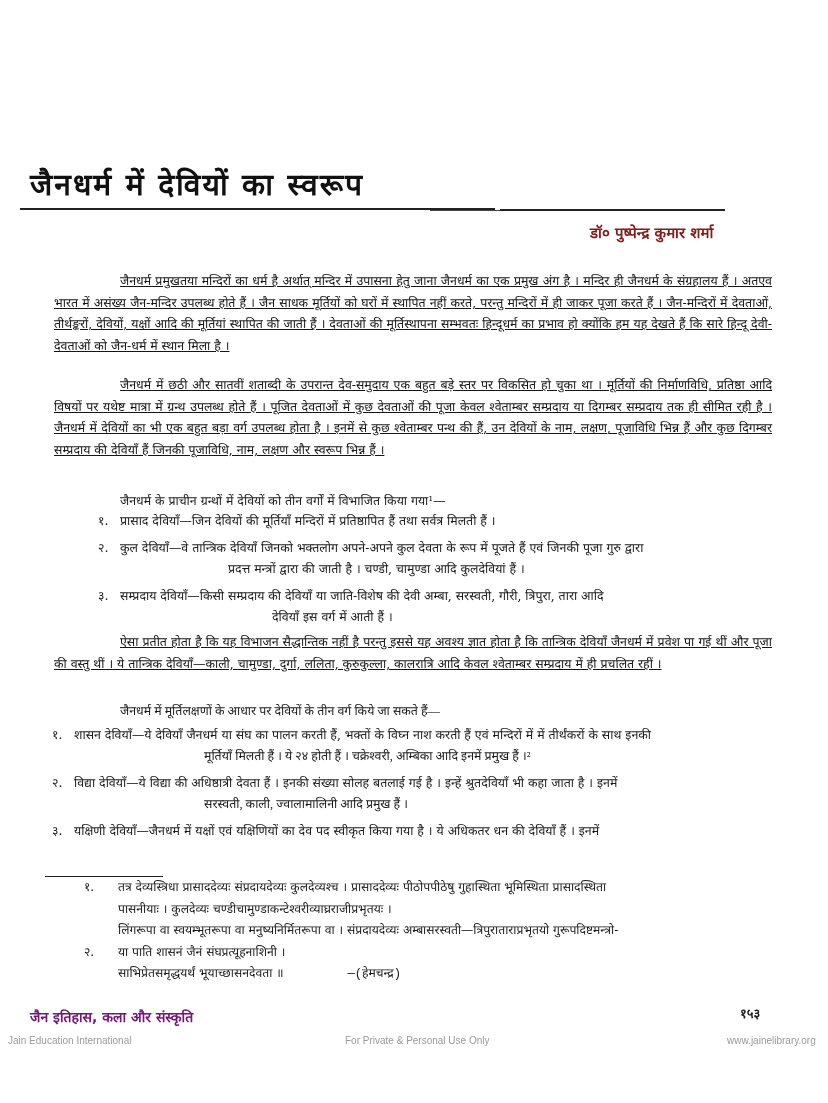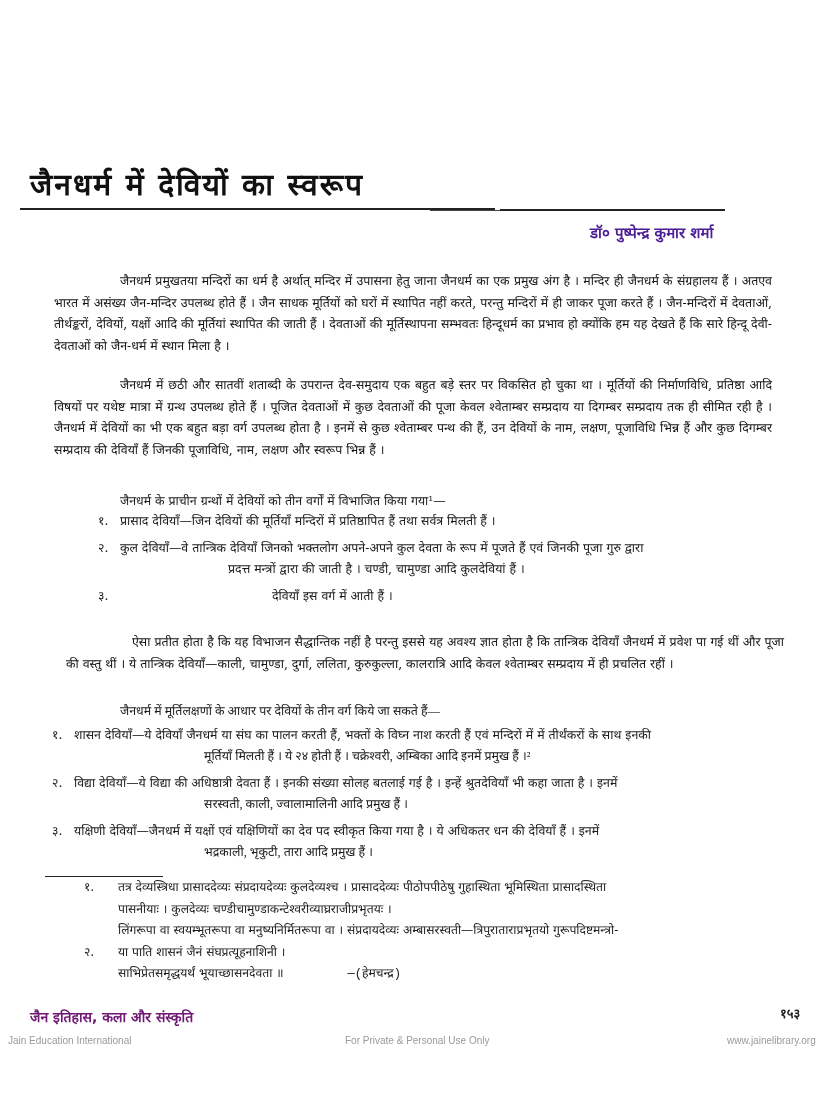--- a/index.html
+++ b/index.html
@@ -18,25 +18,25 @@
     position: absolute; left: 20px; top: 208px; width: 475px; height: 2px; background: #222;
   }
   .title-rule2 {
     position: absolute; left: 500px; top: 209px; width: 225px; height: 2px; background: #222;
   }
   .title-rule3 {
     position: absolute; left: 430px; top: 210px; width: 70px; height: 1px; background: #444;
   }
   .author {
     position: absolute; left: 590px; top: 222px;
-    font-family: "DejaVu Sans", sans-serif; font-weight: bold; font-size: 15px; color: #4c1d95;
+    font-family: "DejaVu Sans", sans-serif; font-weight: bold; font-size: 15px; color: #7f1d1d;
   }
   .body-text {
     position: absolute; left: 54px; width: 718px;
-    font-size: 12.4px; line-height: 21.5px; text-align: justify; color: #151515;
+    font-size: 12.4px; line-height: 21.5px; text-align: justify; color: #151515; text-decoration: underline;
   }
   .para { margin: 0; text-indent: 66px; }
   .p1 { top: 270px; }
   .p2 { top: 374px; }
   .intro-line { position: absolute; left: 120px; font-size: 12.4px; line-height: 21px; }
   .list { position: absolute; left: 98px; width: 675px; font-size: 12.4px; line-height: 21.5px; }
   .list-item { display: flex; margin-bottom: 5px; }
   .list-item .num { width: 22px; flex: none; }
   .list-item .content { flex: 1; }
   .list-item .cont-line { padding-left: 108px; }
@@ -47,21 +47,21 @@
   .fn { display: flex; }
   .fn .num { width: 34px; flex: none; }
   .fn .content { flex: 1; text-align: justify; }
   .fn-attrib { margin-left: 60px; font-family: Liberation Mono, monospace; }
   .running-foot {
     position: absolute; left: 30px; top: 1007px;
     font-family: "DejaVu Sans", sans-serif; font-weight: bold; font-size: 14px; color: #701a75;
   }
   .page-num {
     position: absolute; left: 740px; top: 1004px;
-    font-family: "DejaVu Sans", sans-serif; font-weight: bold; font-size: 13px; color: #222; margin-left: 40px;
+    font-family: "DejaVu Sans", sans-serif; font-weight: bold; font-size: 13px; color: #222;
   }
   .watermark {
     position: absolute; top: 1035px; font-family: "Liberation Sans", sans-serif;
     font-size: 10px; color: #9a9a9a;
   }
   .wm-left { left: 8px; }
   .wm-center { left: 345px; }
   .wm-right { left: 727px; }
 </style>
 </head>
@@ -95,26 +95,27 @@
     <div class="list-item">
       <span class="num">२.</span>
       <div class="content">
         <div>कुल देवियाँ—वे तान्त्रिक देवियाँ जिनको भक्तलोग अपने-अपने कुल देवता के रूप में पूजते हैं एवं जिनकी पूजा गुरु द्वारा</div>
         <div class="cont-line">प्रदत्त मन्त्रों द्वारा की जाती है । चण्डी, चामुण्डा आदि कुलदेवियां हैं ।</div>
       </div>
     </div>
     <div class="list-item">
       <span class="num">३.</span>
       <div class="content">
+        <div>सम्प्रदाय देवियाँ—किसी सम्प्रदाय की देवियाँ या जाति-विशेष की देवी अम्बा, सरस्वती, गौरी, त्रिपुरा, तारा आदि</div>
         <div class="cont-line" style="padding-left:152px;">देवियाँ इस वर्ग में आती हैं ।</div>
       </div>
     </div>
   </div>
 
-  <div class="body-text" style="top:631px;margin-left:12px;">
+  <div class="body-text" style="top:631px;">
     <p class="para">ऐसा प्रतीत होता है कि यह विभाजन सैद्धान्तिक नहीं है परन्तु इससे यह अवश्य ज्ञात होता है कि तान्त्रिक देवियाँ जैनधर्म में प्रवेश पा गई थीं और पूजा की वस्तु थीं । ये तान्त्रिक देवियाँ—काली, चामुण्डा, दुर्गा, ललिता, कुरुकुल्ला, कालरात्रि आदि केवल श्वेताम्बर सम्प्रदाय में ही प्रचलित रहीं ।</p>
   </div>
 
   <div class="intro-line" style="top:701px;font-family:Liberation Serif, serif;">जैनधर्म में मूर्तिलक्षणों के आधार पर देवियों के तीन वर्ग किये जा सकते हैं—</div>
 
   <div class="list2" style="top:724px;">
     <div class="list-item">
       <span class="num">१.</span>
       <div class="content">
         <div>शासन देवियाँ—ये देवियाँ जैनधर्म या संघ का पालन करती हैं, भक्तों के विघ्न नाश करती हैं एवं मन्दिरों में में तीर्थंकरों के साथ इनकी</div>
@@ -125,21 +126,20 @@
       <span class="num">२.</span>
       <div class="content">
         <div>विद्या देवियाँ—ये विद्या की अधिष्ठात्री देवता हैं । इनकी संख्या सोलह बतलाई गई है । इन्हें श्रुतदेवियाँ भी कहा जाता है । इनमें</div>
         <div class="cont-line">सरस्वती, काली, ज्वालामालिनी आदि प्रमुख हैं ।</div>
       </div>
     </div>
     <div class="list-item">
       <span class="num">३.</span>
       <div class="content">
         <div>यक्षिणी देवियाँ—जैनधर्म में यक्षों एवं यक्षिणियों का देव पद स्वीकृत किया गया है । ये अधिकतर धन की देवियाँ हैं । इनमें</div>
-        <div class="cont-line">भद्रकाली, भृकुटी, तारा आदि प्रमुख हैं ।</div>
       </div>
     </div>
   </div>
 
   <div class="fn-rule"></div>
 
   <div class="footnotes">
     <div class="fn">
       <span class="num">१.</span>
       <div class="content">

